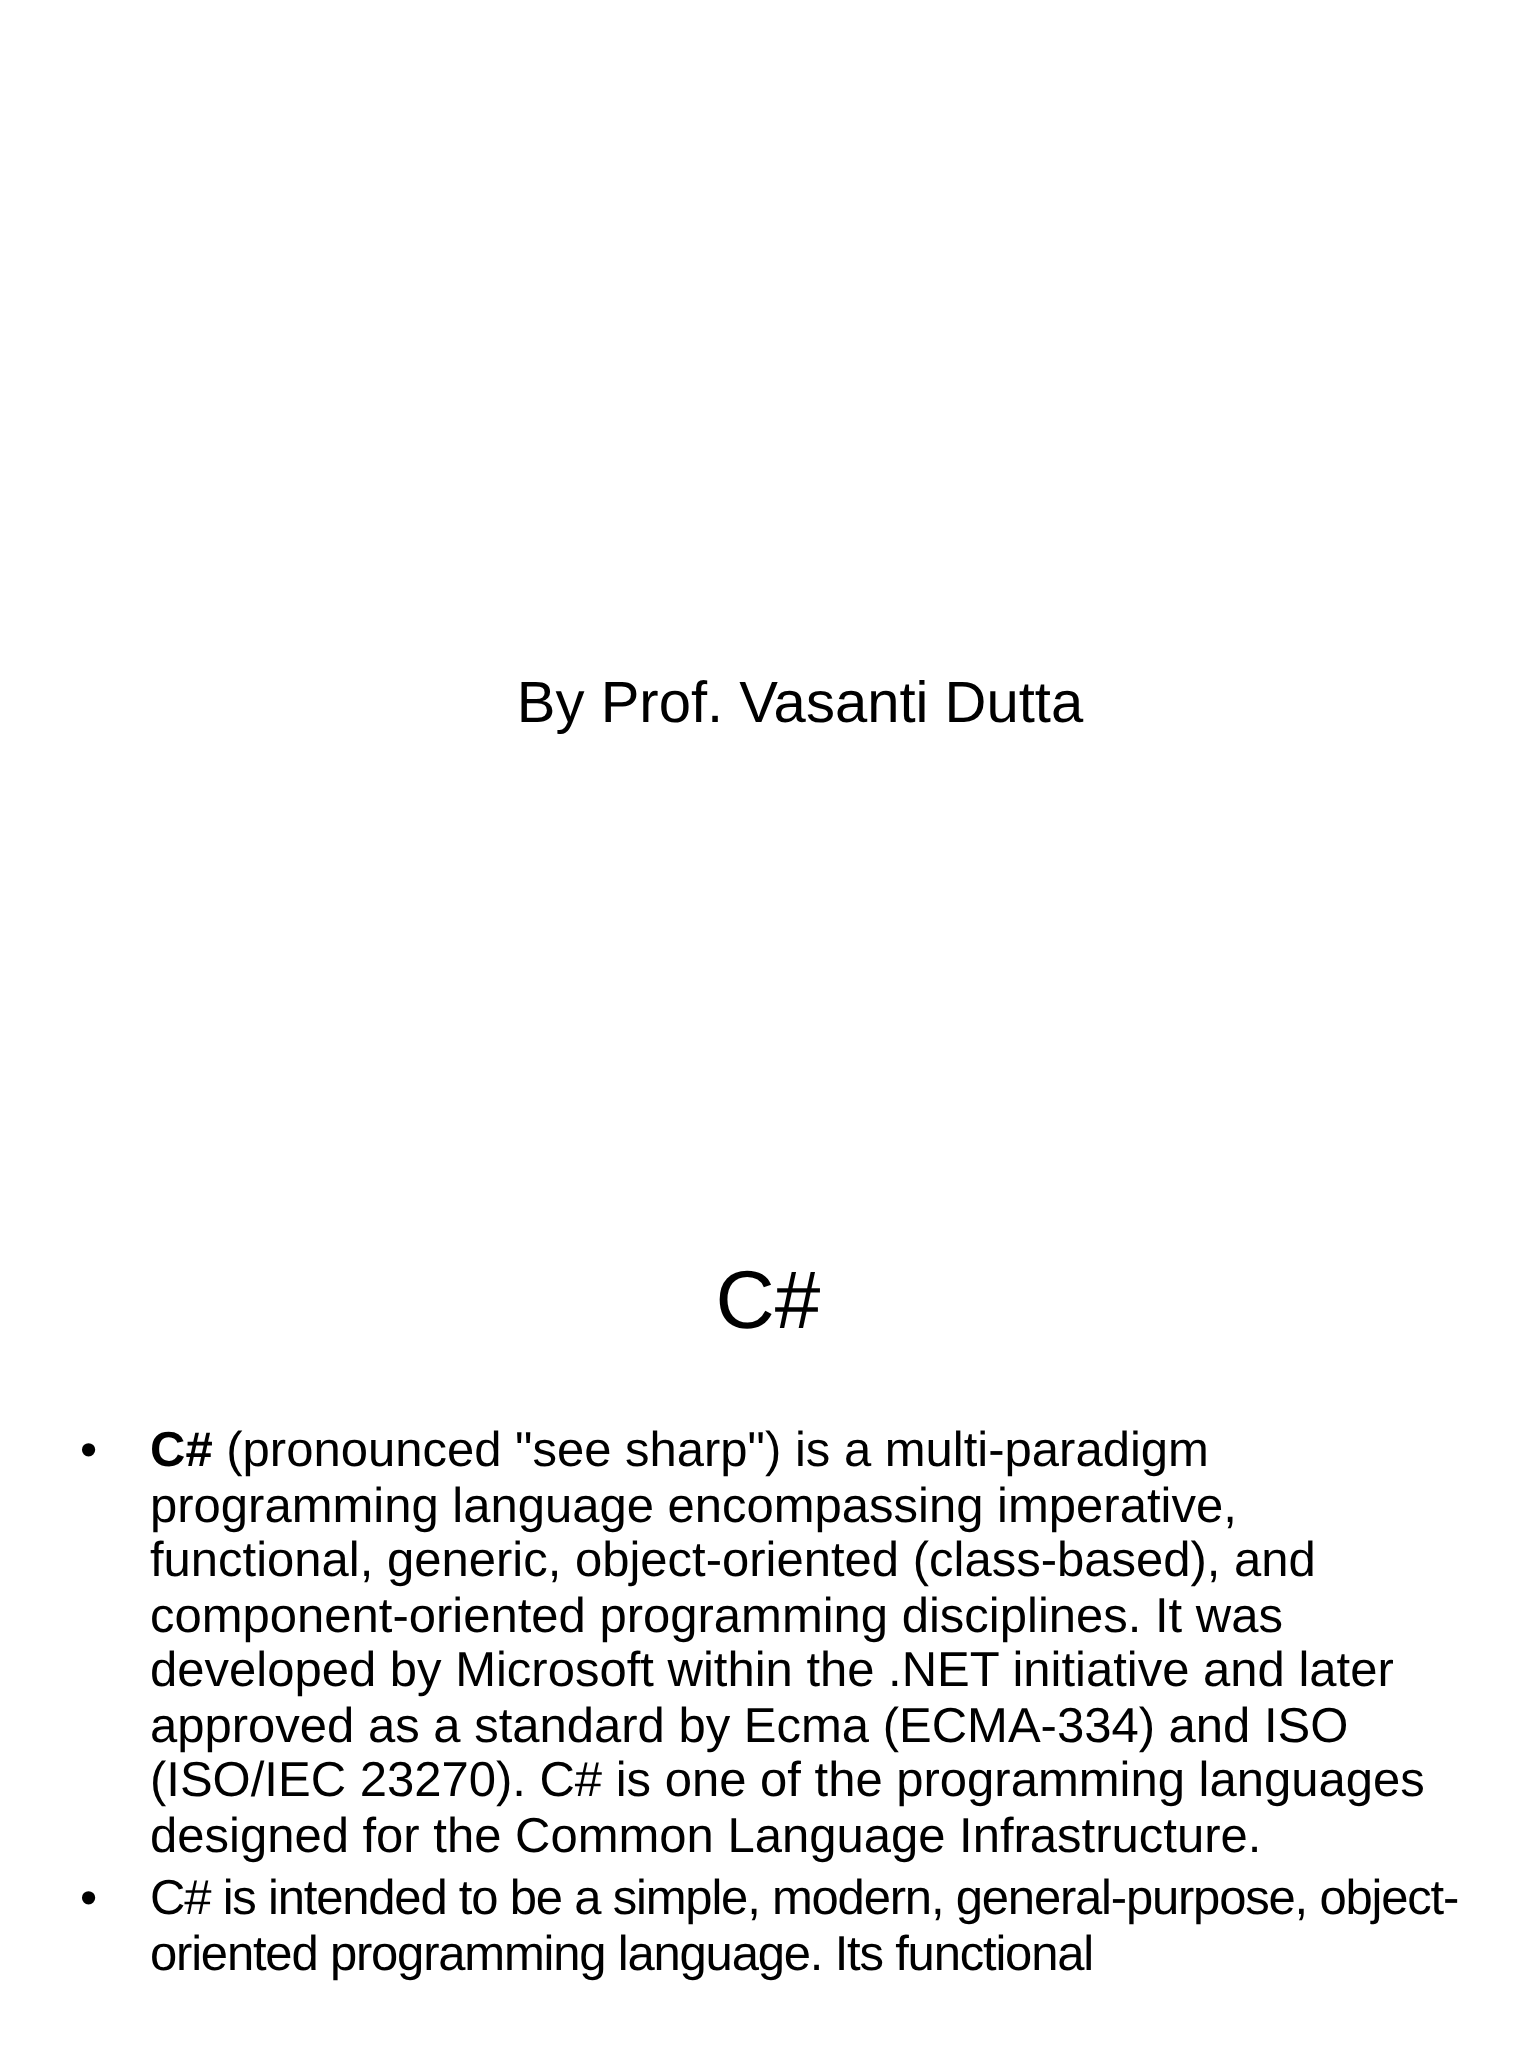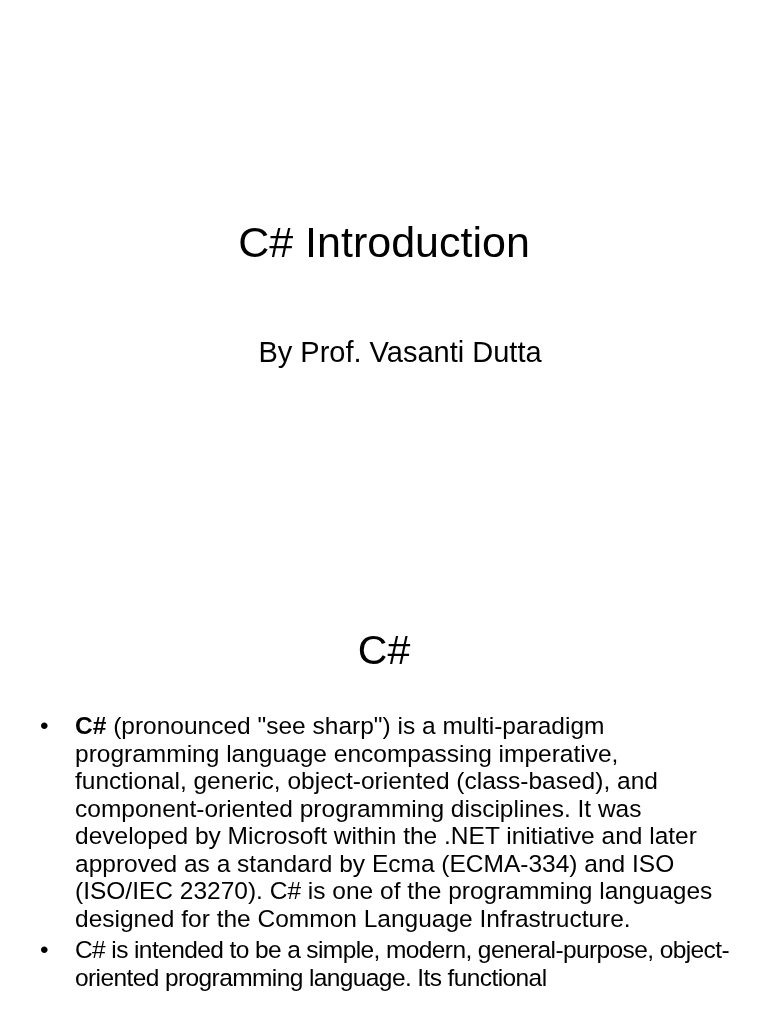--- a/index.html
+++ b/index.html
@@ -83,21 +83,20 @@
       font-weight: bold;
     }
     .bullet.narrow {
       letter-spacing: -0.6px;
     }
   </style>
 </head>
 <body>
 
 <section class="slide" id="slide-1">
-  <div class="title-main">C# Introduction</div>
   <div class="subtitle">By Prof. Vasanti Dutta</div>
 </section>
 
 <section class="slide" id="slide-2">
   <div class="slide2-title">C#</div>
   <ul class="bullets">
     <li class="bullet">
       <span class="bullet-dot">•</span>
       <span class="bullet-bold">C#</span><span> (pronounced "see sharp") is a multi-paradigm programming language encompassing imperative, functional, generic, object-oriented (class-based), and component-oriented programming disciplines. It was developed by Microsoft within the .NET initiative and later approved as a standard by Ecma (ECMA-334) and ISO (ISO/IEC 23270). C# is one of the programming languages designed for the Common Language Infrastructure.</span>
     </li>

